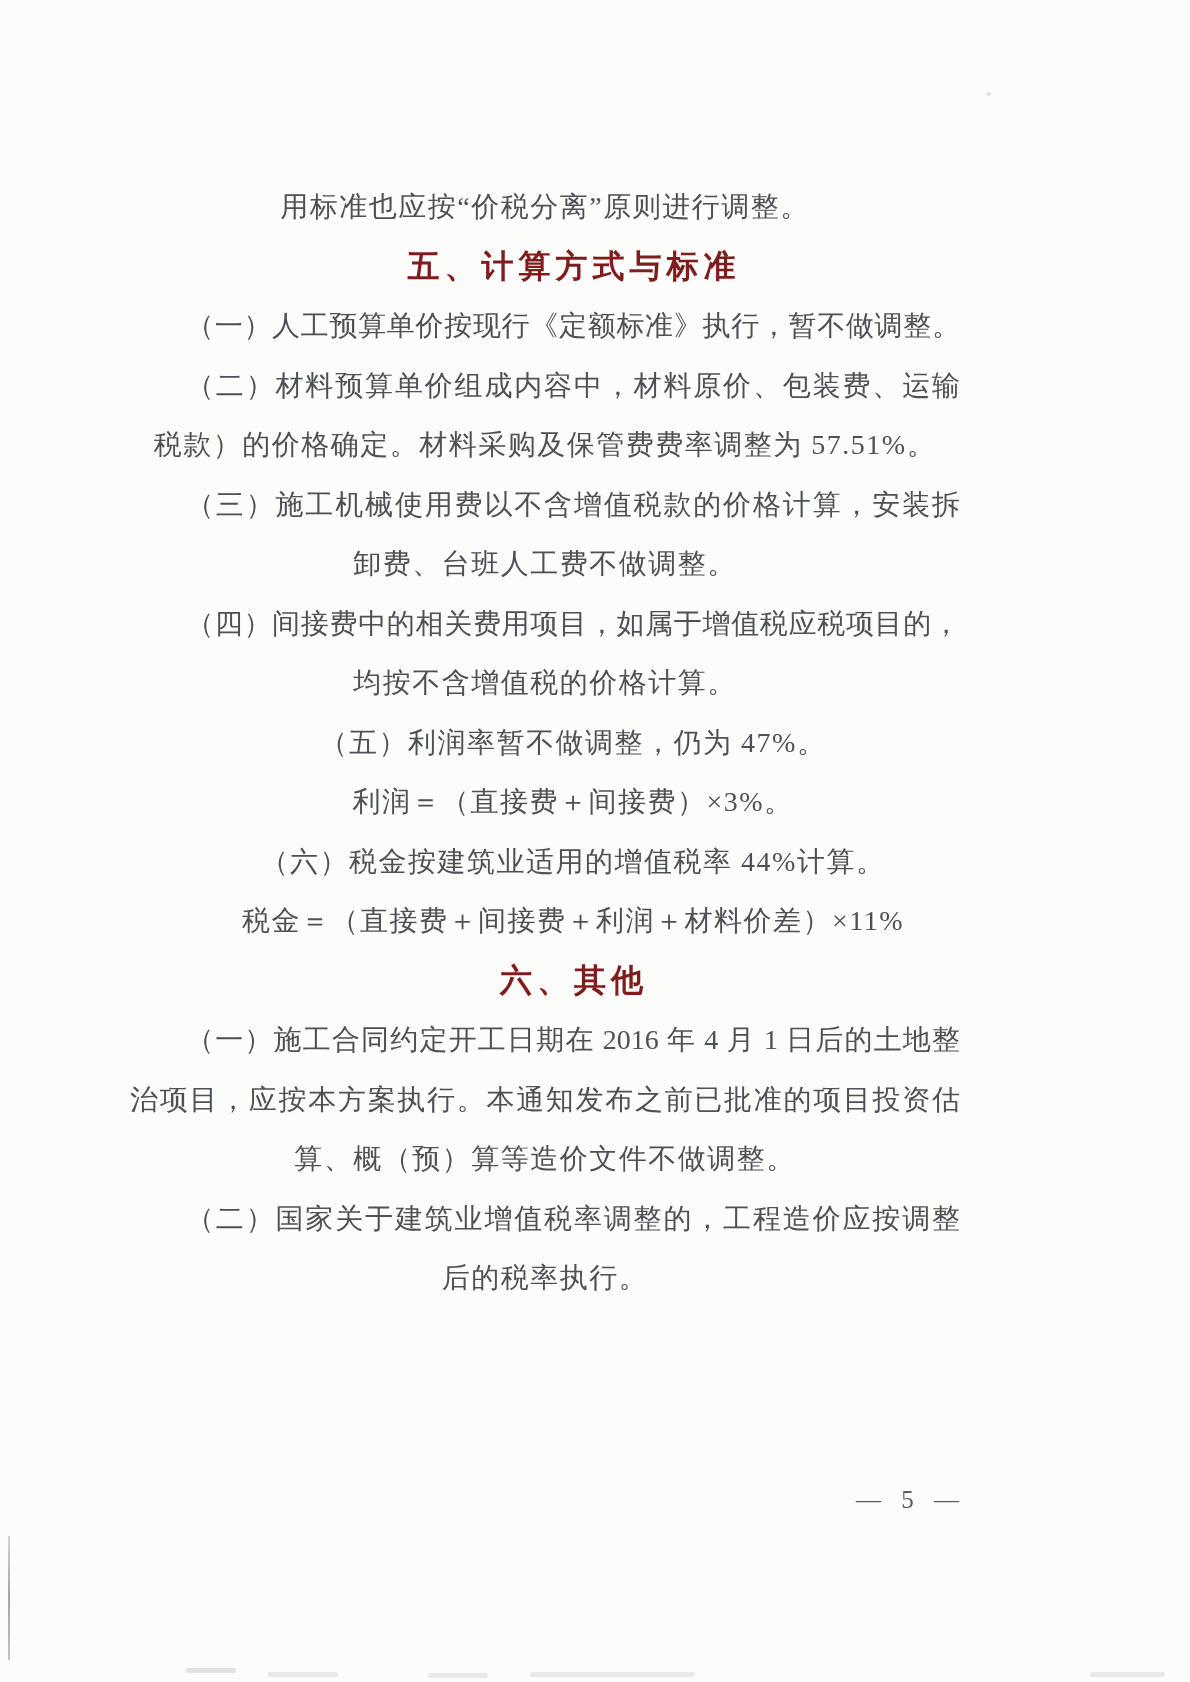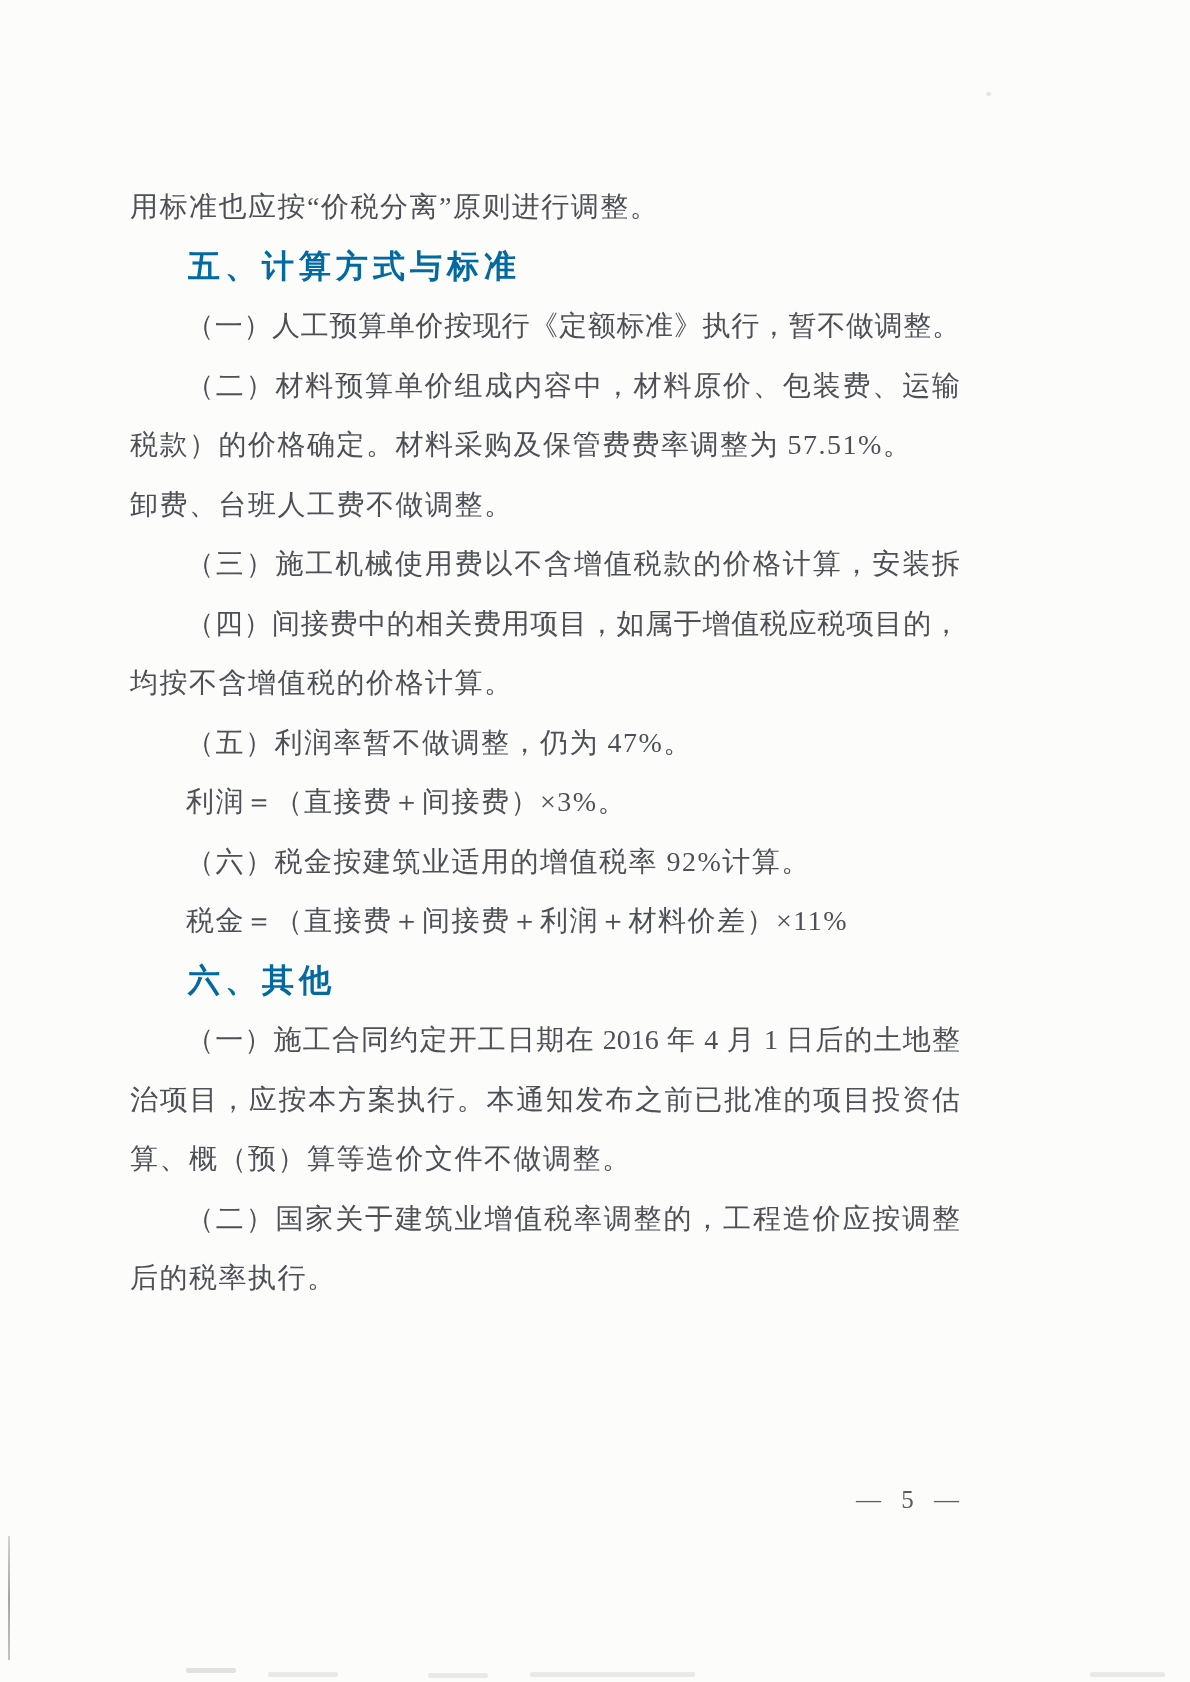--- a/index.html
+++ b/index.html
@@ -21,34 +21,34 @@
     top: 177px;
     width: 830px;
   }
   .line {
     height: 59.5px;
     line-height: 59.5px;
     font-size: 28px;
     color: #4d5156;
     letter-spacing: 1.5px;
     white-space: nowrap;
-    text-align: left;
+    text-align: center;
   }
   .line.indent { text-indent: 56px; }
   .line.justify {
     letter-spacing: 0;
     white-space: normal;
     text-align: justify;
     text-align-last: justify;
   }
   .line.heading {
     font-family: "Liberation Sans", sans-serif;
     font-weight: bold;
     font-size: 32px;
-    color: #0369a1;
+    color: #7f1d1d;
     letter-spacing: 5px;
     text-indent: 58px;
   }
   .page-number {
     position: absolute;
     left: 836px;
     top: 1486px;
     width: 150px;
     text-align: center;
     font-size: 25px;
@@ -90,27 +90,27 @@
 </head>
 <body>
 
 <div class="page">
   <div class="content">
     <div class="line">用标准也应按“价税分离”原则进行调整。</div>
     <div class="line heading">五、计算方式与标准</div>
     <div class="line indent justify">（一）人工预算单价按现行《定额标准》执行，暂不做调整。</div>
     <div class="line indent justify">（二）材料预算单价组成内容中，材料原价、包装费、运输</div>
     <div class="line">税款）的价格确定。材料采购及保管费费率调整为 57.51%。</div>
+    <div class="line indent justify">（三）施工机械使用费以不含增值税款的价格计算，安装拆</div>
     <div class="line">卸费、台班人工费不做调整。</div>
-    <div class="line indent justify">（三）施工机械使用费以不含增值税款的价格计算，安装拆</div>
     <div class="line indent justify">（四）间接费中的相关费用项目，如属于增值税应税项目的，</div>
     <div class="line">均按不含增值税的价格计算。</div>
     <div class="line indent">（五）利润率暂不做调整，仍为 47%。</div>
     <div class="line indent">利润＝（直接费＋间接费）×3%。</div>
-    <div class="line indent">（六）税金按建筑业适用的增值税率 92%计算。</div>
+    <div class="line indent">（六）税金按建筑业适用的增值税率 44%计算。</div>
     <div class="line indent">税金＝（直接费＋间接费＋利润＋材料价差）×11%</div>
     <div class="line heading">六、其他</div>
     <div class="line indent justify">（一）施工合同约定开工日期在 2016 年 4 月 1 日后的土地整</div>
     <div class="line justify">治项目，应按本方案执行。本通知发布之前已批准的项目投资估</div>
     <div class="line">算、概（预）算等造价文件不做调整。</div>
     <div class="line indent justify">（二）国家关于建筑业增值税率调整的，工程造价应按调整</div>
     <div class="line">后的税率执行。</div>
   </div>
 
   <div class="page-number">— 5 —</div>

